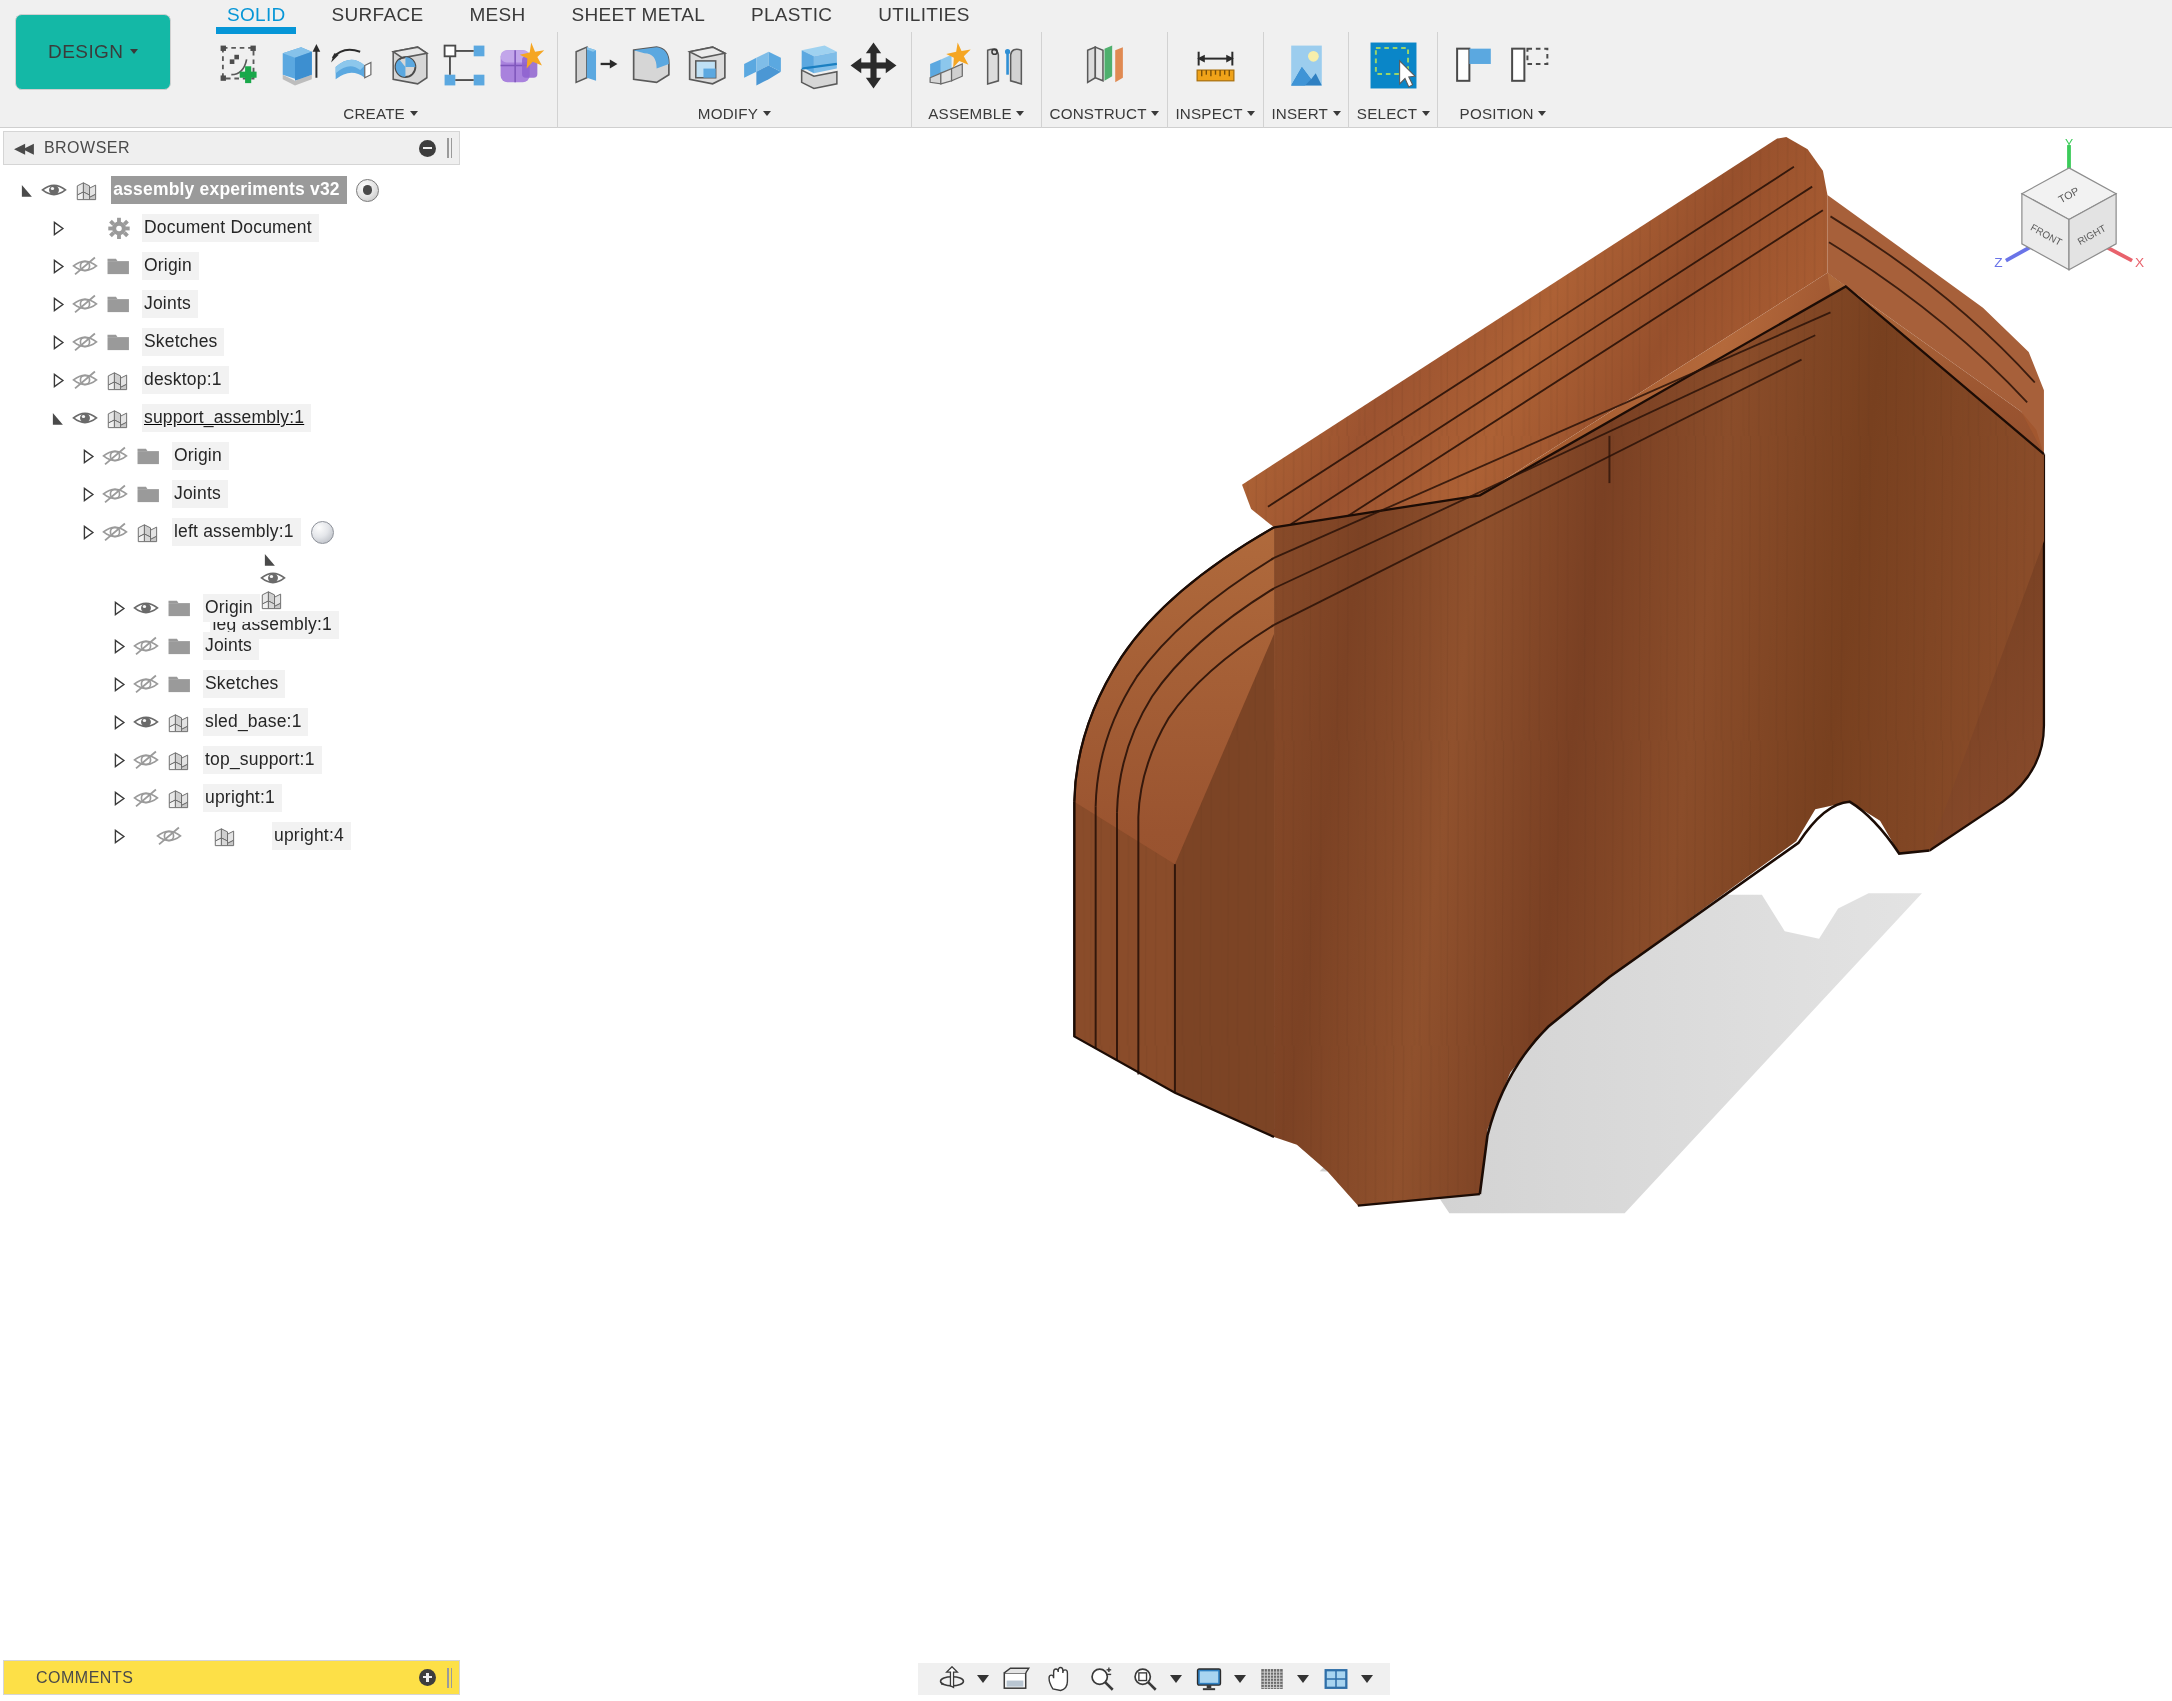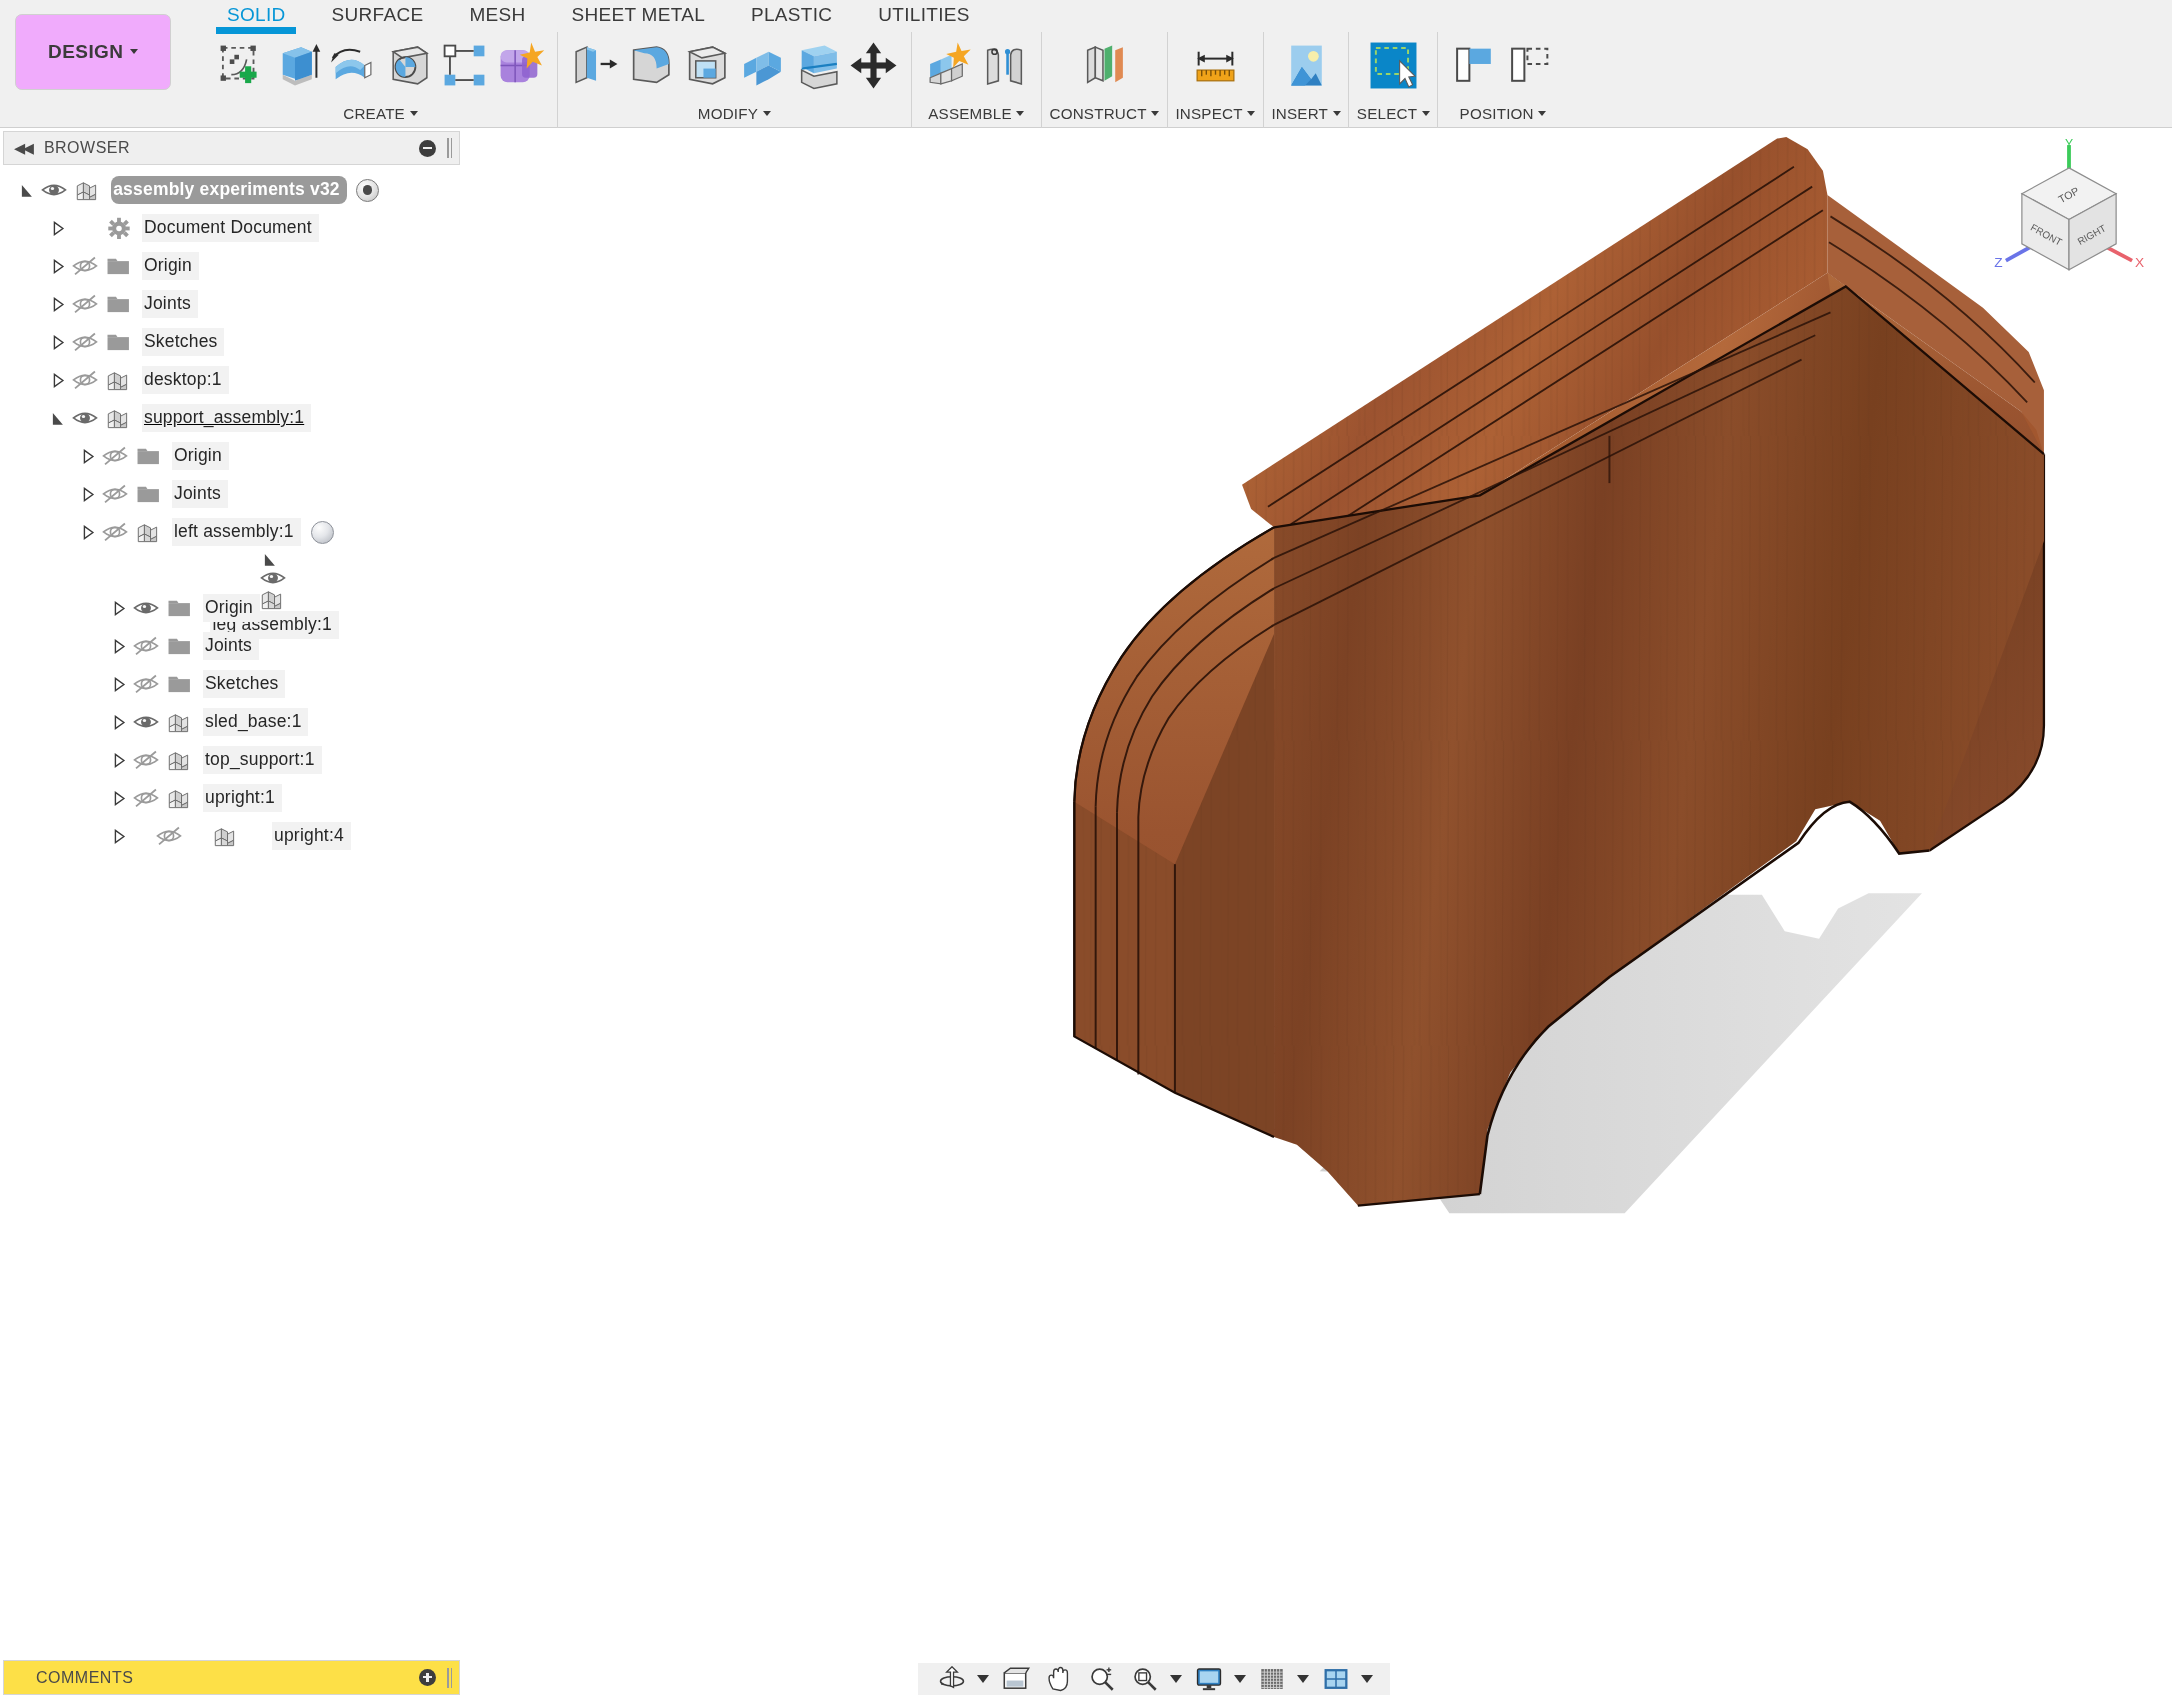--- a/index.html
+++ b/index.html
@@ -5,23 +5,23 @@
 <style>
   * { box-sizing: border-box; margin:0; padding:0; }
   html,body { width:2172px; height:1701px; overflow:hidden; background:#fff;
               font-family:"Liberation Sans", sans-serif; }
 
   
   #ribbon { position:absolute; left:0; top:0; width:2172px; height:128px;
             background:#f0f0f0; border-bottom:0.8px solid #cfcfcf; }
 
   #design-btn { position:absolute; left:15.2px; top:13.7px; width:156px; height:76px;
-                background:#f0abfc; border:0.8px solid #d0d0d0; border-radius:6.9px;
+                background:#14b8a6; border:0.8px solid #d0d0d0; border-radius:6.9px;
                 display:flex; align-items:center; justify-content:center;
-                font-size:19px; font-weight:bold; color:#3b3b3b; letter-spacing:0.4px; }
+                font-size:19px; font-weight:normal; color:#3b3b3b; letter-spacing:0.4px; }
   #design-btn .cv { font-size:11.4px; margin-left:6.9px; }
 
   #tabbar { position:absolute; left:204px; top:0; height:30.5px; display:flex; gap:0; }
   .tab { height:30.5px; padding:0 23px; display:flex; align-items:center;
          font-size:19px; color:#3a3a3a; position:relative; letter-spacing:0.3px; }
   .tab.active { color:#0696d7; }
   .tab.active::after { content:""; position:absolute; left:12.2px; right:12.2px; bottom:-3px;
                        height:6.9px; background:#0696d7; }
 
   #panels { position:absolute; left:204px; top:32px; height:96px; display:flex; }
@@ -50,21 +50,21 @@
   #browser-hd .grip { width:7.6px; height:20px; margin-right:4.6px;
                       background:repeating-linear-gradient(90deg,#9a9a9a 0 1.5px,transparent 1.5px 3.8px); }
 
   #tree { position:absolute; left:0; top:40px; width:457px; }
   .trow { height:38px; display:flex; align-items:center; position:relative; }
   .arrow { width:17px; height:17px; flex:none; }
   .eye { width:26px; height:20px; flex:none; margin-left:6.1px; }
   .ticon { width:26px; height:23px; flex:none; margin-left:7.6px; }
   .tlabel { font-size:17.5px; color:#262626; margin-left:10px; padding:3px 6.9px 3.8px 2.3px;
             background:#f2f2f2; white-space:nowrap; letter-spacing:0.2px; }
-  .trow.sel .tlabel { background:#9a9a9a; color:#fff; font-weight:bold;border-radius:8px; }
+  .trow.sel .tlabel { background:#9a9a9a; color:#fff; font-weight:bold; }
   .radio { width:23px; height:23px; margin-left:9.1px; border-radius:50%;
            background:radial-gradient(circle at 36% 32%,#fff 0%,#e2e2e2 55%,#bcbcbc 100%);
            border:1.5px solid #7a7a7a; display:flex; align-items:center; justify-content:center; }
   .radio i { width:9.1px; height:9.1px; border-radius:50%; background:#4a4a4a; }
   .sphere { width:23px; height:23px; margin-left:10.7px; border-radius:50%;
             background:radial-gradient(circle at 34% 28%,#fdfdfd 0%,#e4e6ea 45%,#aeb2ba 100%);
             border:0.8px solid #8d9199; }
 
   
   #canvas { position:absolute; left:466px; top:131px; width:1706px; height:1538px;

